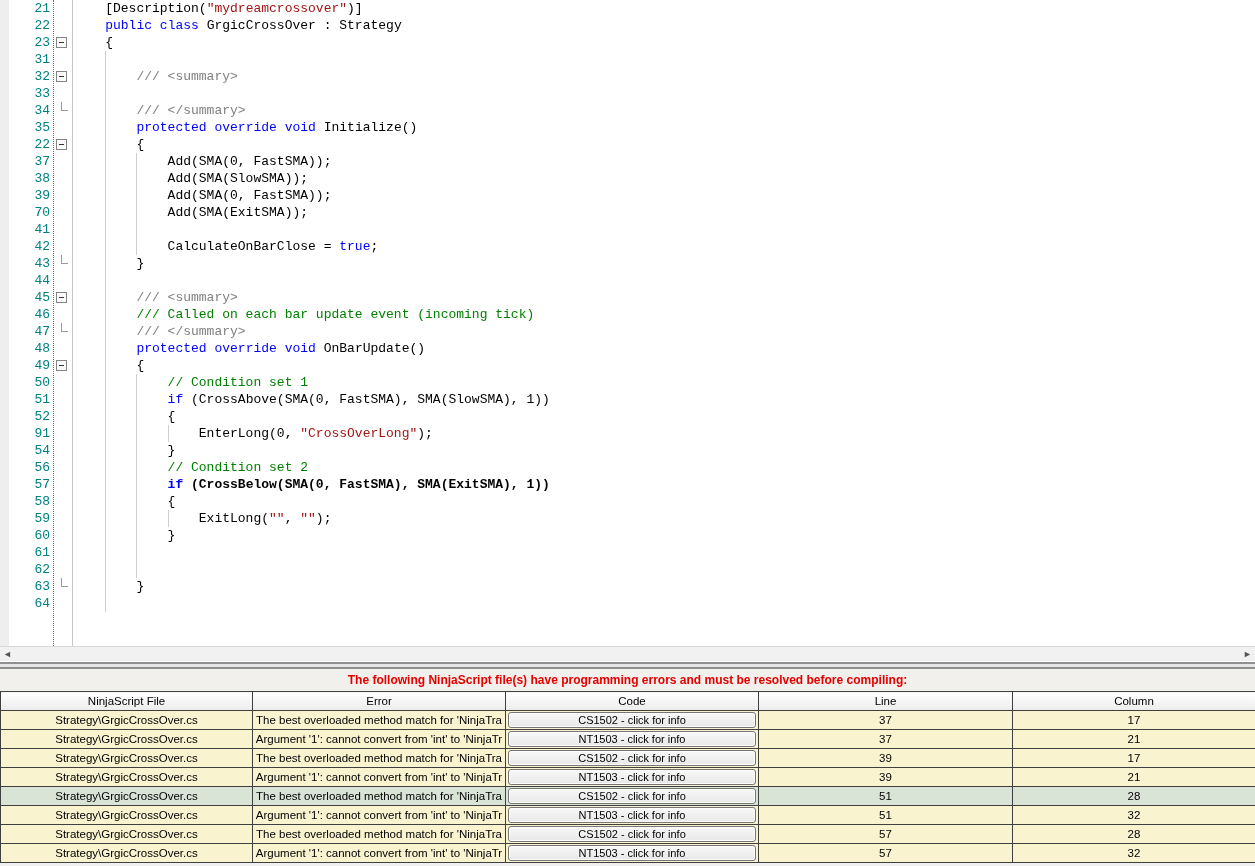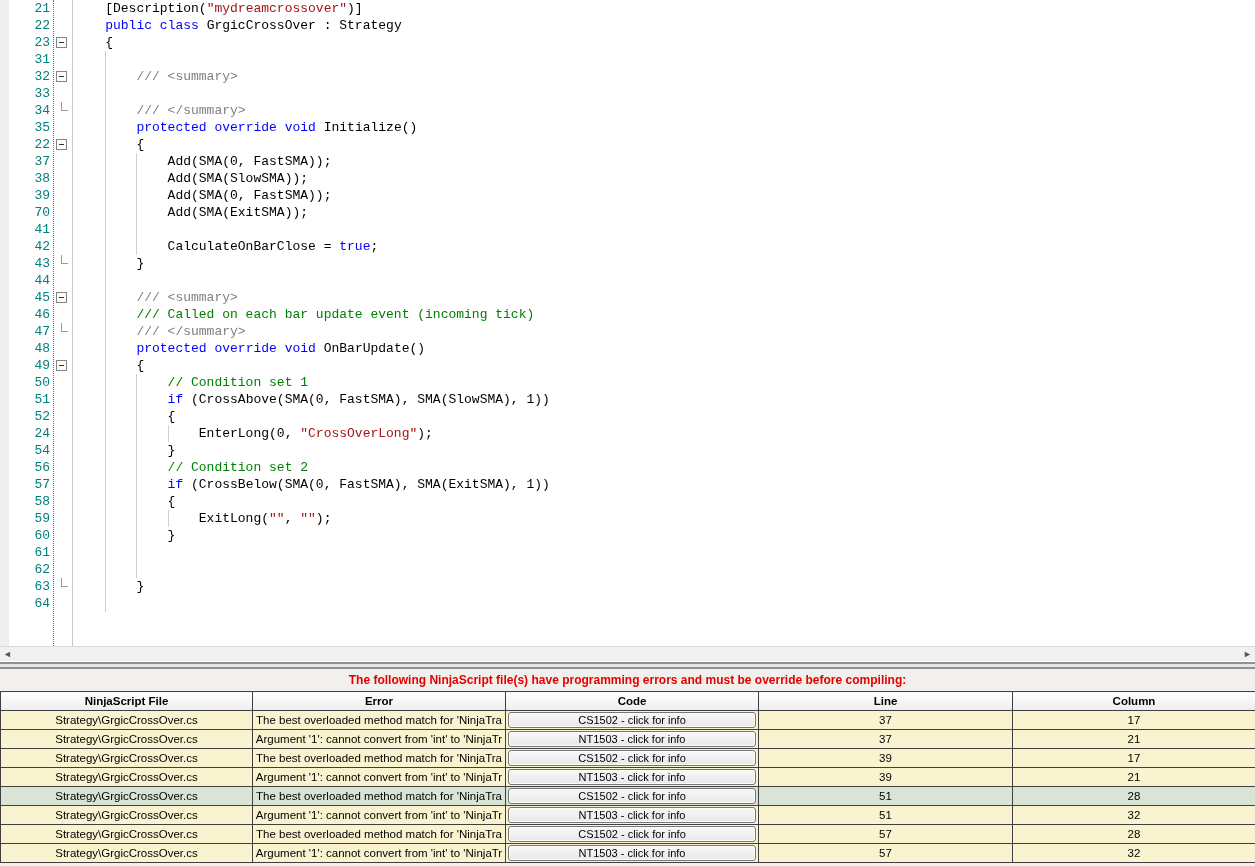--- a/index.html
+++ b/index.html
@@ -33,21 +33,21 @@
   .sarrow.left{left:0}.sarrow.right{right:0}
 
   
   .splitter{height:9px;cursor:row-resize;
     background:linear-gradient(#ffffff 0 1px,#909090 1px 3px,#e6e6e6 3px 6px,#909090 6px 8px,#f0efeb 8px 9px)}
 
   
   .panel{height:196px;background:#f1f0ec}
   .err-msg{height:21px;line-height:21px;text-align:center;color:var(--error_text);font-weight:bold;font-size:12px}
   table.errs{width:1255px;border-collapse:collapse;table-layout:fixed;font-size:11.5px}
-  table.errs th{height:19px;background:linear-gradient(#ffffff,#ececec);border:1px solid #3f3f3f;font-weight:bold;color:#000;padding:0}
+  table.errs th{height:19px;background:linear-gradient(#ffffff,#ececec);border:1px solid #3f3f3f;font-weight:normal;color:#000;padding:0}
   table.errs td{height:19px;border:1px solid #3f3f3f;text-align:center;background:var(--row_bg);padding:0;color:#000;
     white-space:nowrap;overflow:hidden}
   table.errs tr.selected td{background:var(--selected_row_bg)}
   .codebtn{display:block;width:calc(100% - 4px);height:16px;margin:0 auto;font-family:"Liberation Sans",sans-serif;
     font-size:11px;line-height:13px;color:#000;text-align:center;cursor:pointer;
     border:1px solid #767676;border-radius:3px;background:linear-gradient(#f8f8f8,#e8e8e8);
     box-shadow:inset 0 0 0 1px #fdfdfd}
   .footer-strip{height:4px;background:#f0f0f0}
 </style>
 </head>
@@ -188,21 +188,21 @@
         <i class="guide overlay" style="left: 136.4px;"></i>
         <span class="codetext" style="padding-left: 12ch;"><span class="t-k">if</span><span class="t-n"> (CrossAbove(SMA(0, FastSMA), SMA(SlowSMA), 1))</span></span>
       </div>
       <div class="crow">
         <span class="num">52</span>
         <i class="guide overlay" style="left: 105.2px;"></i>
         <i class="guide overlay" style="left: 136.4px;"></i>
         <span class="codetext" style="padding-left: 12ch;"><span class="t-n">{</span></span>
       </div>
       <div class="crow">
-        <span class="num">24</span>
+        <span class="num">91</span>
         <i class="guide overlay" style="left: 105.2px;"></i>
         <i class="guide overlay" style="left: 136.4px;"></i>
         <i class="guide overlay" style="left: 167.6px;"></i>
         <span class="codetext" style="padding-left: 16ch;"><span class="t-n">EnterLong(0, </span><span class="t-s">"CrossOverLong"</span><span class="t-n">);</span></span>
       </div>
       <div class="crow">
         <span class="num">54</span>
         <i class="guide overlay" style="left: 105.2px;"></i>
         <i class="guide overlay" style="left: 136.4px;"></i>
         <span class="codetext" style="padding-left: 12ch;"><span class="t-n">}</span></span>
@@ -210,21 +210,21 @@
       <div class="crow">
         <span class="num">56</span>
         <i class="guide overlay" style="left: 105.2px;"></i>
         <i class="guide overlay" style="left: 136.4px;"></i>
         <span class="codetext" style="padding-left: 12ch;"><span class="t-c">// Condition set 2</span></span>
       </div>
       <div class="crow">
         <span class="num">57</span>
         <i class="guide overlay" style="left: 105.2px;"></i>
         <i class="guide overlay" style="left: 136.4px;"></i>
-        <span class="codetext" style="padding-left: 12ch;"><span class="t-k">if</span><span class="t-n"> (CrossBelow(SMA(0, FastSMA), SMA(ExitSMA), 1))</span></span>
+        <span class="codetext" style="padding-left: 12ch; font-weight: bold;"><span class="t-k">if</span><span class="t-n"> (CrossBelow(SMA(0, FastSMA), SMA(ExitSMA), 1))</span></span>
       </div>
       <div class="crow">
         <span class="num">58</span>
         <i class="guide overlay" style="left: 105.2px;"></i>
         <i class="guide overlay" style="left: 136.4px;"></i>
         <span class="codetext" style="padding-left: 12ch;"><span class="t-n">{</span></span>
       </div>
       <div class="crow">
         <span class="num">59</span>
         <i class="guide overlay" style="left: 105.2px;"></i>
@@ -267,21 +267,21 @@
 </div>
 
 <div class="hscroll">
   <div class="sarrow left">◄</div>
   <div class="sarrow right">►</div>
 </div>
 
 <div class="splitter"></div>
 
 <div class="panel">
-  <div class="err-msg">The following NinjaScript file(s) have programming errors and must be override before compiling:</div>
+  <div class="err-msg">The following NinjaScript file(s) have programming errors and must be resolved before compiling:</div>
   <table class="errs">
     <colgroup>
       <col style="width:252px">
         <col style="width:253px">
         <col style="width:253px">
         <col style="width:254px">
         <col style="width:243px">
     </colgroup>
     <thead>
       <tr>

